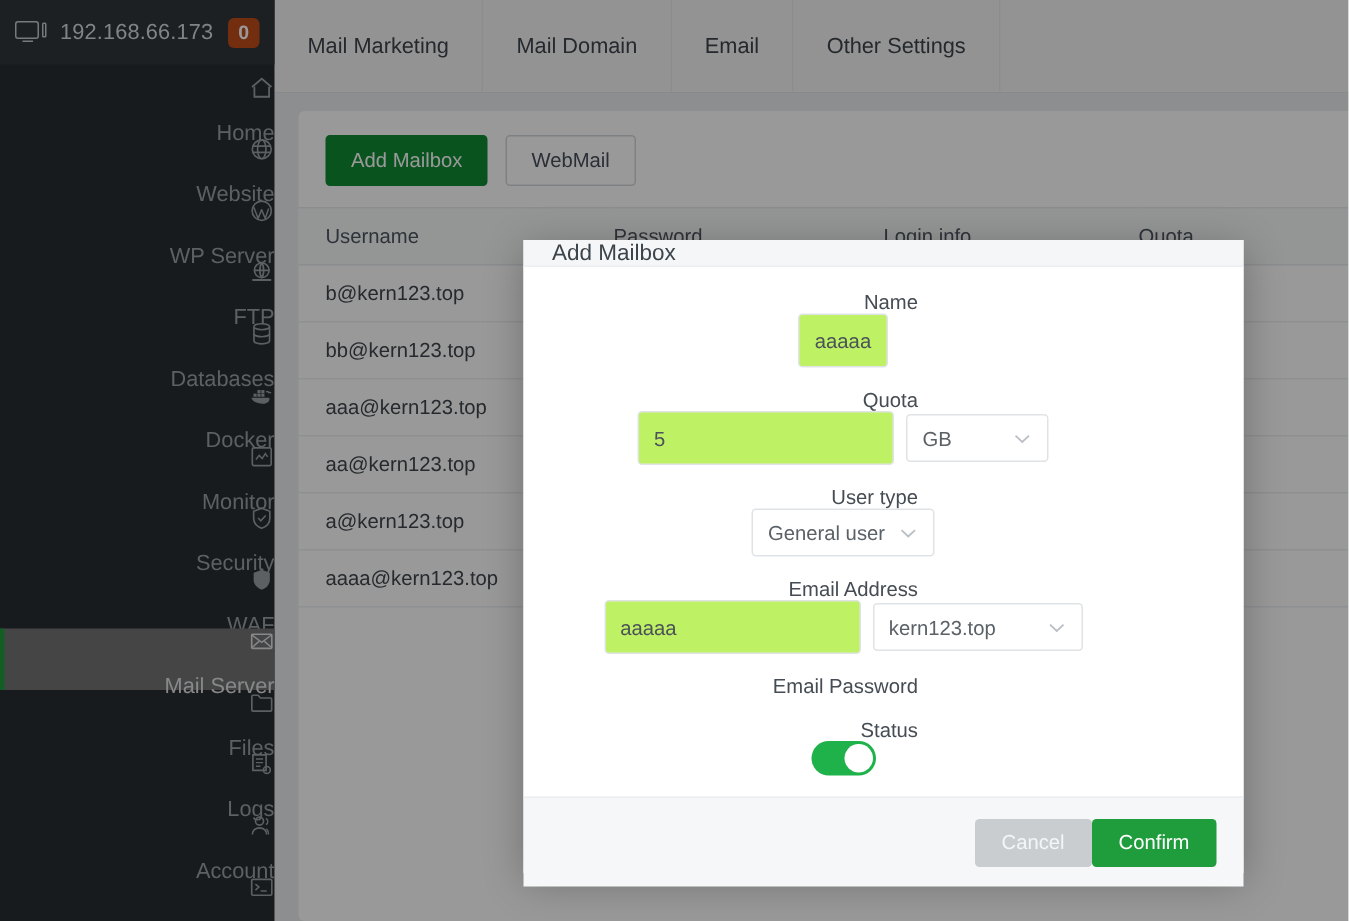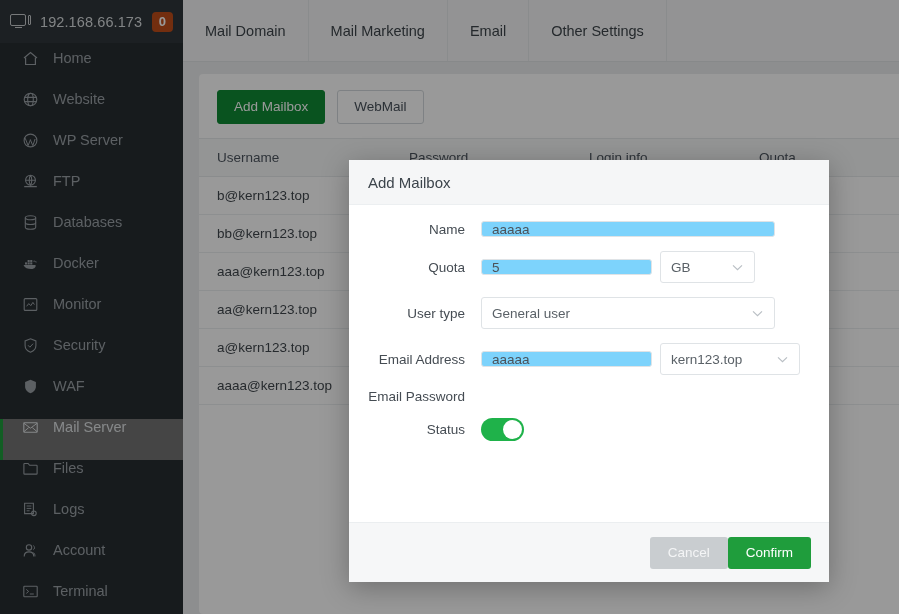--- a/index.html
+++ b/index.html
@@ -50,27 +50,28 @@
     font-size: 13px; font-weight: bold;
     border-radius: 4px;
     padding: 2px 7px;
     line-height: 16px;
   }
 
   .nav { padding-top: 7px; }
   .nav-item {
     position: relative;
     height: 41px;
-    display: flex; align-items: flex-start;
+    display: flex; align-items: flex-end;
     padding-left: 22px;
     gap: 14px;
     color: #9aa1a6;
     font-size: 14.5px;
     cursor: pointer;
     white-space: nowrap;
+    flex-direction: column;
   }
   .nav-item .ico {
     width: 17px; height: 17px; flex: 0 0 auto;
     display: flex; align-items: center; justify-content: center;
   }
   .nav-item svg { display: block; }
   .nav-item.active {
     background: #737373;
     color: #dfe3e5;
   }
@@ -184,35 +185,36 @@
     font-size: 15px;
   }
   .modal-body {
     flex: 1 1 auto;
     padding: 16px 54px 0 0;
     background: #fff;
   }
   .frow {
     display: flex; align-items: center;
     margin-bottom: 14px;
+    flex-direction: column;
   }
   .flabel {
     width: 132px;
     text-align: right;
     padding-right: 16px;
     color: #454c53;
     font-size: 13.5px;
     flex: 0 0 auto;
   }
   .fctl { display: flex; align-items: center; gap: 8px; flex: 1 1 auto; }
   .finput {
-    height: 16px;
+    height: 36px;
     border: 1px solid #dfe3e6;
     border-radius: 3px;
-    background: #7dd3fc;
+    background: #bef264;
     display: flex; align-items: center;
     padding: 0 10px;
     color: #4b5259;
     font-size: 13.5px;
     overflow: hidden; white-space: nowrap;
   }
   .finput.wide { flex: 1 1 auto; }
   .finput.half { width: 171px; flex: 0 0 auto; }
   .fselect {
     height: 32px;
@@ -407,24 +409,24 @@
           </span>
         <span>Terminal</span>
       </div>
     </nav>
   </aside>
 
   <section class="main">
 
     <div class="tabbar">
       <div class="tab">
+          <span>Mail Marketing</span>
+        </div>
+      <div class="tab">
           <span>Mail Domain</span>
-        </div>
-      <div class="tab">
-          <span>Mail Marketing</span>
         </div>
       <div class="tab">
           <span>Email</span>
         </div>
       <div class="tab">
           <span>Other Settings</span>
         </div>
       <div class="tab-fill"></div>
     </div>
 

